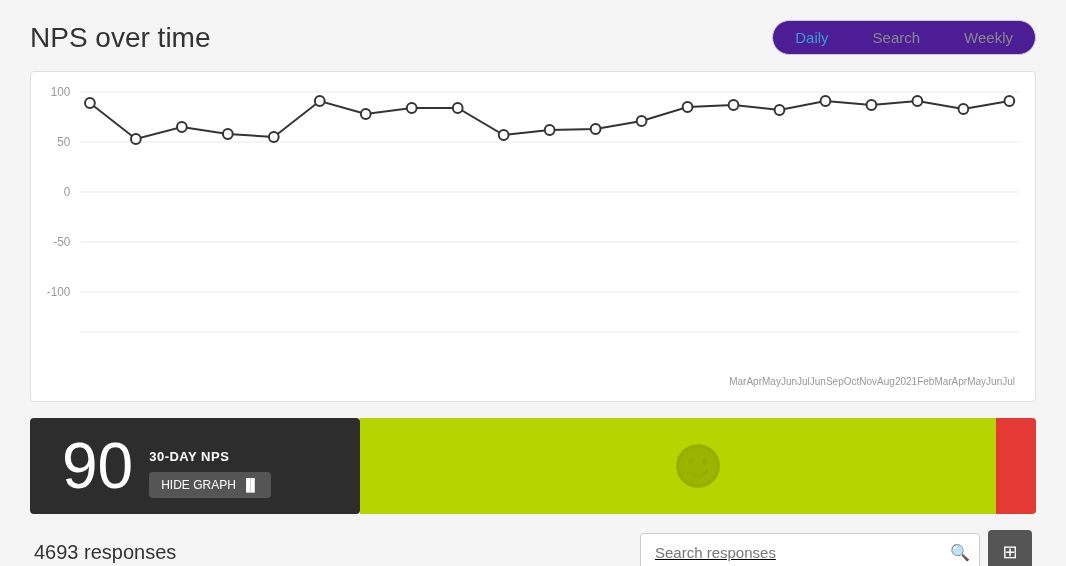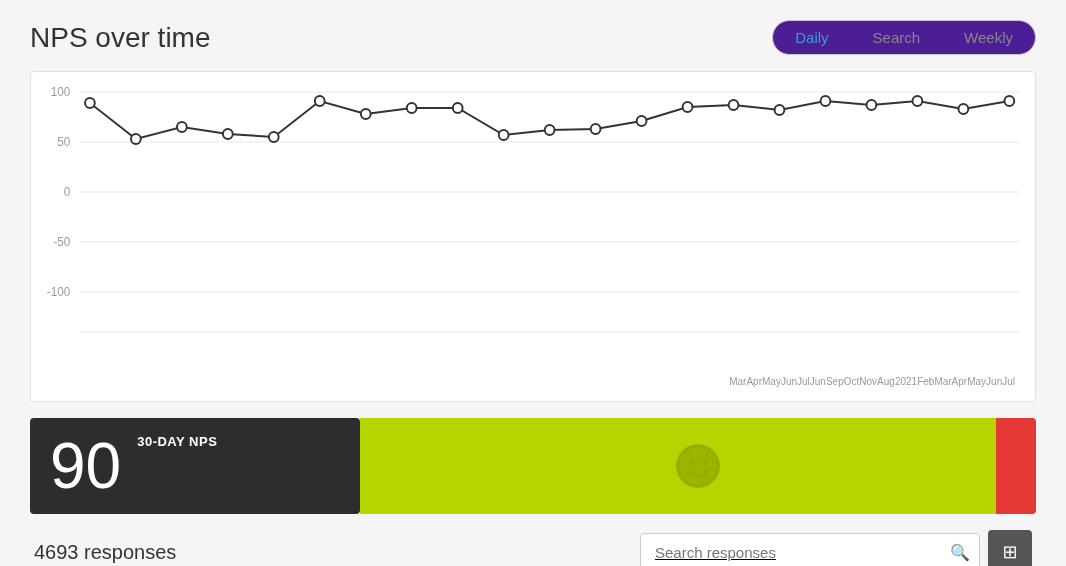--- a/index.html
+++ b/index.html
@@ -66,24 +66,24 @@
     }
     .bottom-section {
       display: flex;
       gap: 0;
       margin-bottom: 16px;
     }
     .nps-card {
       background: #2d2d2d;
       color: white;
       border-radius: 4px;
-      padding: 16px 20px;
+      padding: 16px 32px;
       width: 330px;
       display: flex;
-      align-items: flex-start;
+      align-items: flex-end;
       gap: 16px;
       flex-shrink: 0;
     }
     .nps-number {
       font-size: 64px;
       font-weight: 300;
       line-height: 1;
     }
     .nps-right {
       display: flex;
@@ -282,20 +282,24 @@
       <span>Jul</span>
     </div>
   </div>
 
   <div class="bottom-section">
 
     <div class="nps-card">
       <div class="nps-number">90</div>
       <div class="nps-right">
         <div class="nps-label">30-DAY NPS</div>
+        <button class="hide-graph-btn">
+          <span>HIDE GRAPH</span>
+          <span>▐▌</span>
+        </button>
       </div>
     </div>
 
     <div class="sentiment-bar">
       <svg class="smiley-svg" viewBox="0 0 50 50">
         <circle cx="25" cy="25" r="22" fill="rgba(0,0,0,0.15)" stroke="none"></circle>
         <circle cx="25" cy="25" r="20" fill="none" stroke="rgba(150,170,0,0.8)" stroke-width="2.5"></circle>
         <circle cx="18" cy="20" r="2.5" fill="rgba(150,170,0,0.9)"></circle>
         <circle cx="32" cy="20" r="2.5" fill="rgba(150,170,0,0.9)"></circle>
         <path d="M16 30 Q25 40 34 30" fill="none" stroke="rgba(150,170,0,0.9)" stroke-width="2.5" stroke-linecap="round"></path>

